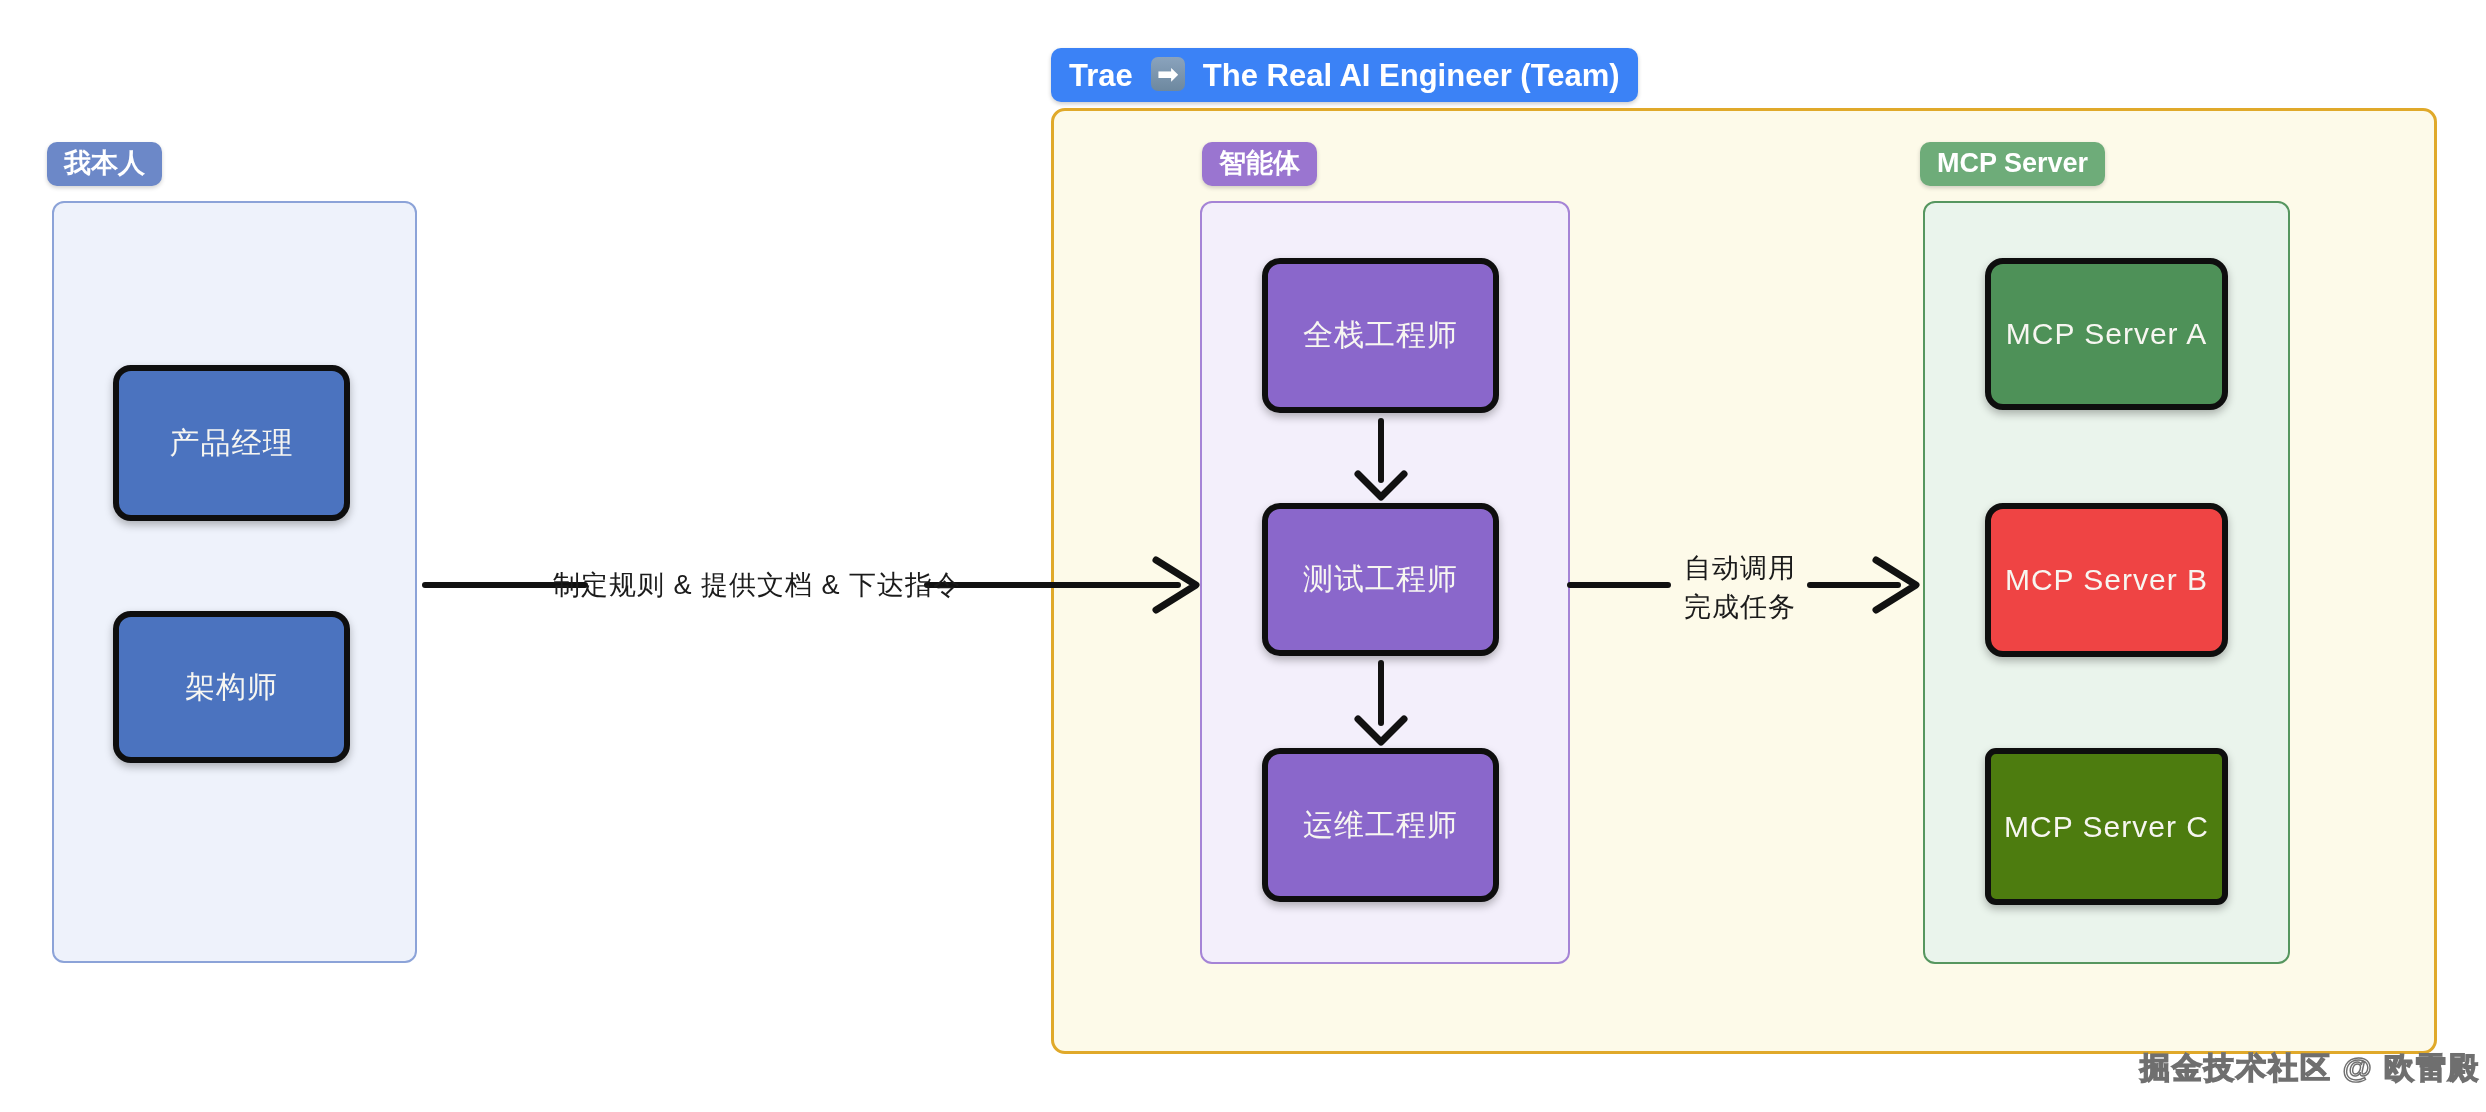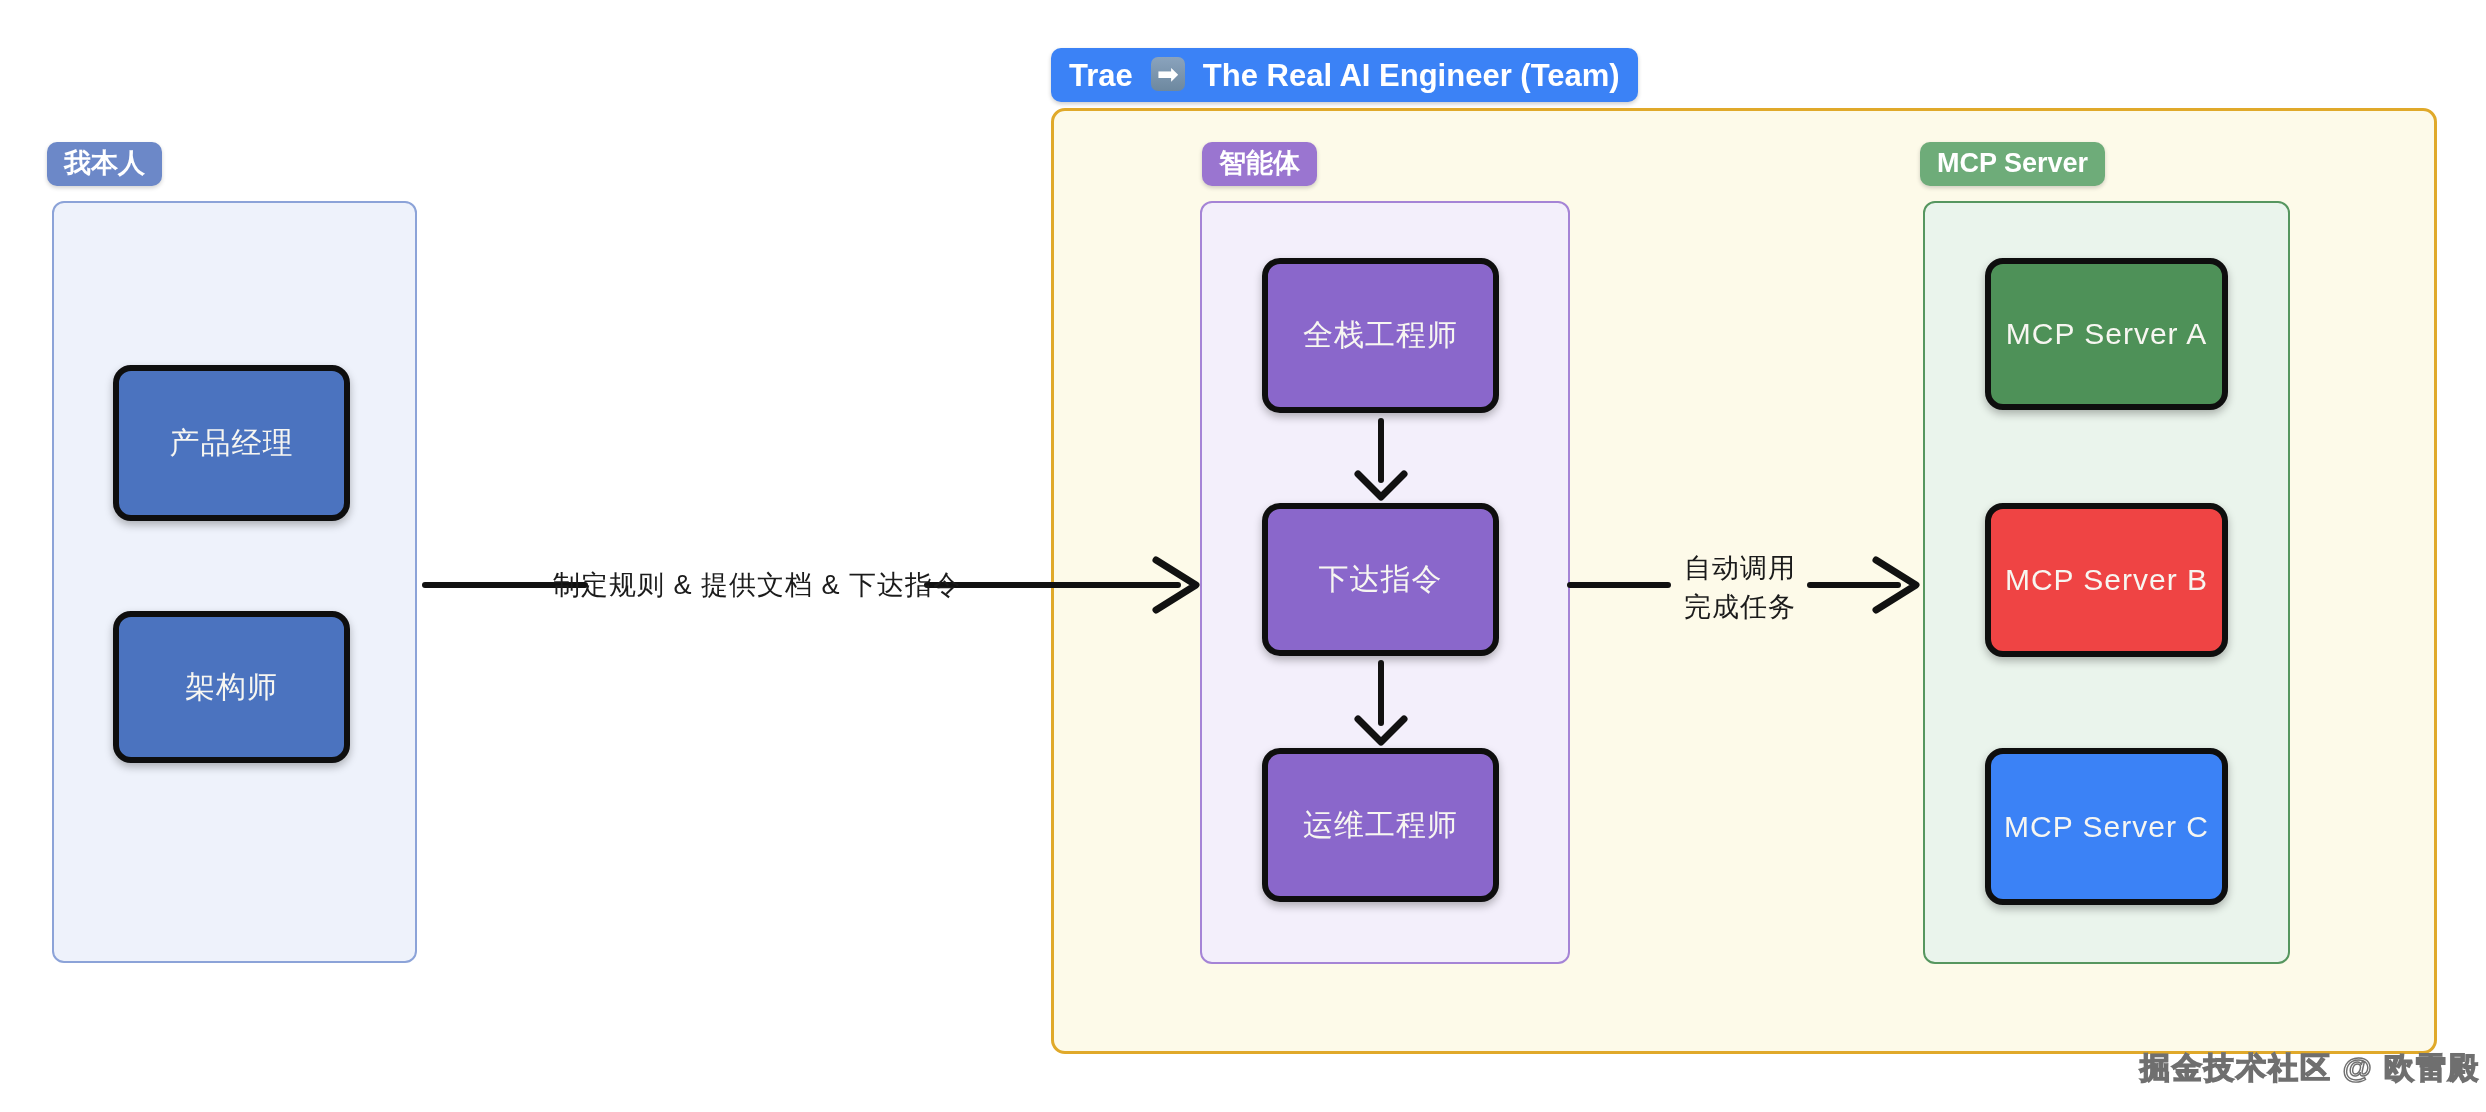--- a/index.html
+++ b/index.html
@@ -138,41 +138,41 @@
   <div class="badge" style="left:1202px; top:142px; background:#9a75d0;">智能体</div>
 
   <div class="container" style="left:1200px; top:201px; width:370px; height:763px;
               background:#f3effb; border:2px solid #a584d6;"></div>
 
   <div class="node" style="left:1262px; top:258px; width:237px; height:155px; background:#8a67cb;text-align:right;">
     <span>全栈工程师</span>
   </div>
 
   <div class="node" style="left:1262px; top:503px; width:237px; height:153px; background:#8a67cb;">
-    <span>下达指令</span>
+    <span>测试工程师</span>
   </div>
 
   <div class="node" style="left:1262px; top:748px; width:237px; height:154px; background:#8a67cb;">
     <span>运维工程师</span>
   </div>
 
   <div class="badge" style="left:1920px; top:142px; background:#6eac79;">MCP Server</div>
 
   <div class="container" style="left:1923px; top:201px; width:367px; height:763px;
               background:#eaf4ec; border:2px solid #56965f;"></div>
 
   <div class="node" style="left:1985px; top:258px; width:243px; height:152px; background:#4e9158;">
     <span>MCP Server A</span>
   </div>
 
   <div class="node" style="left:1985px; top:503px; width:243px; height:154px; background:#ef4444;">
     <span>MCP Server B</span>
   </div>
 
-  <div class="node" style="left:1985px; top:748px; width:243px; height:157px; background:#3b82f6;">
+  <div class="node" style="left:1985px; top:748px; width:243px; height:157px; background:#4d7c0f;border-radius:11px;">
     <span>MCP Server C</span>
   </div>
 
   <svg class="arrows" width="2486" height="1112" viewBox="0 0 2486 1112">
 
     <g stroke="#111111" stroke-width="6" stroke-linecap="round" fill="none">
       <line x1="425" y1="585" x2="585" y2="585"></line>
       <line x1="927" y1="585" x2="1178" y2="585"></line>
       <polyline points="1156,560 1196,585 1156,610" stroke-width="7" stroke-linejoin="round"></polyline>
     </g>

